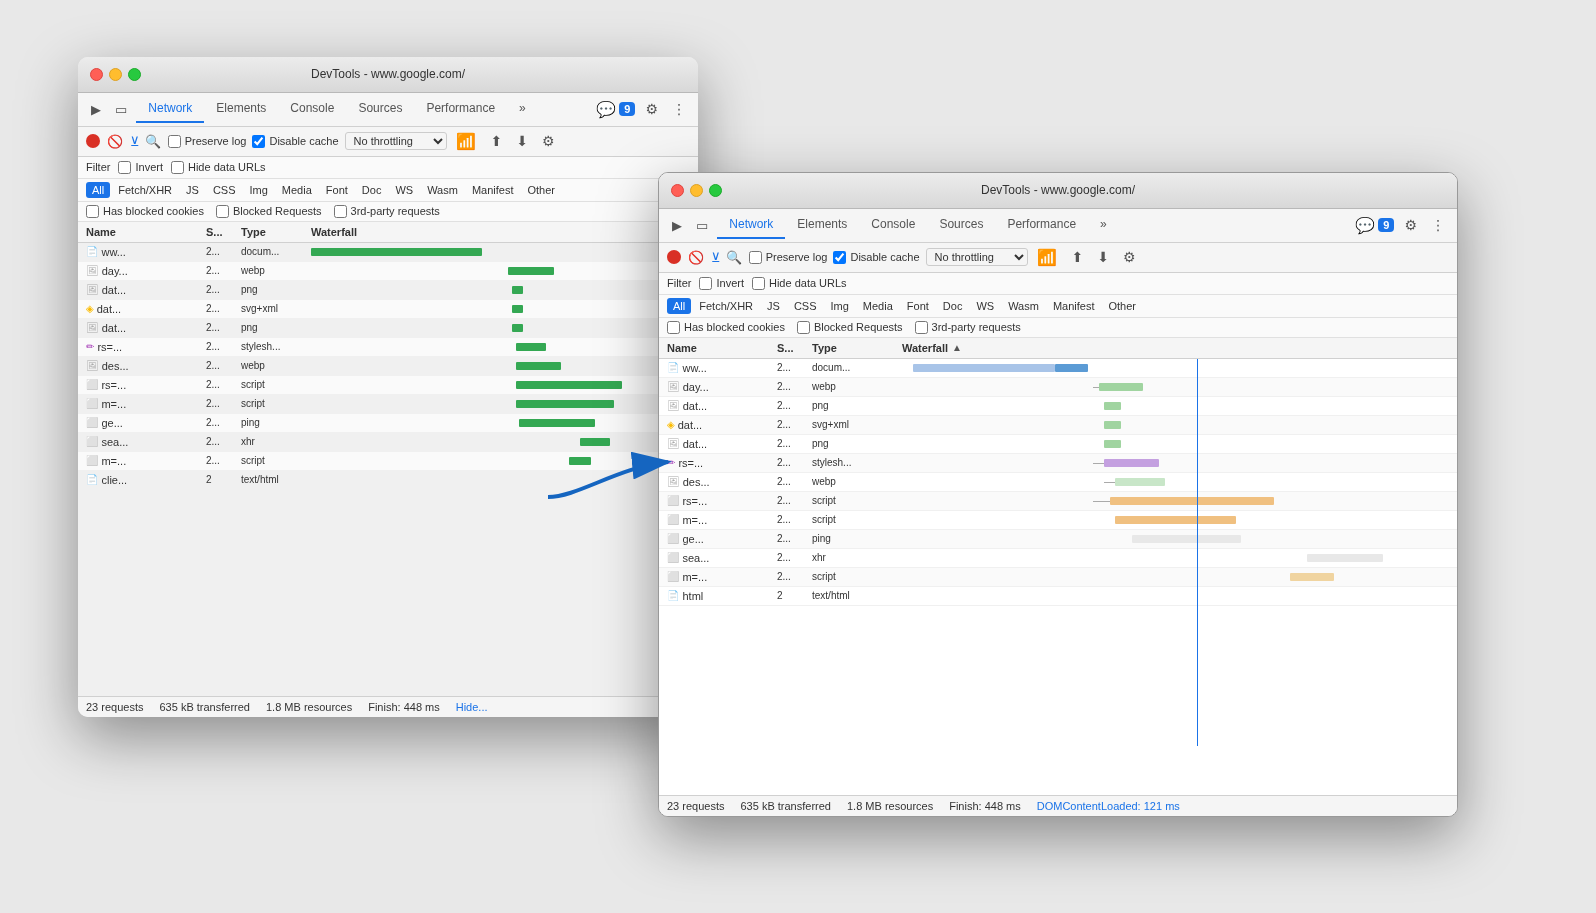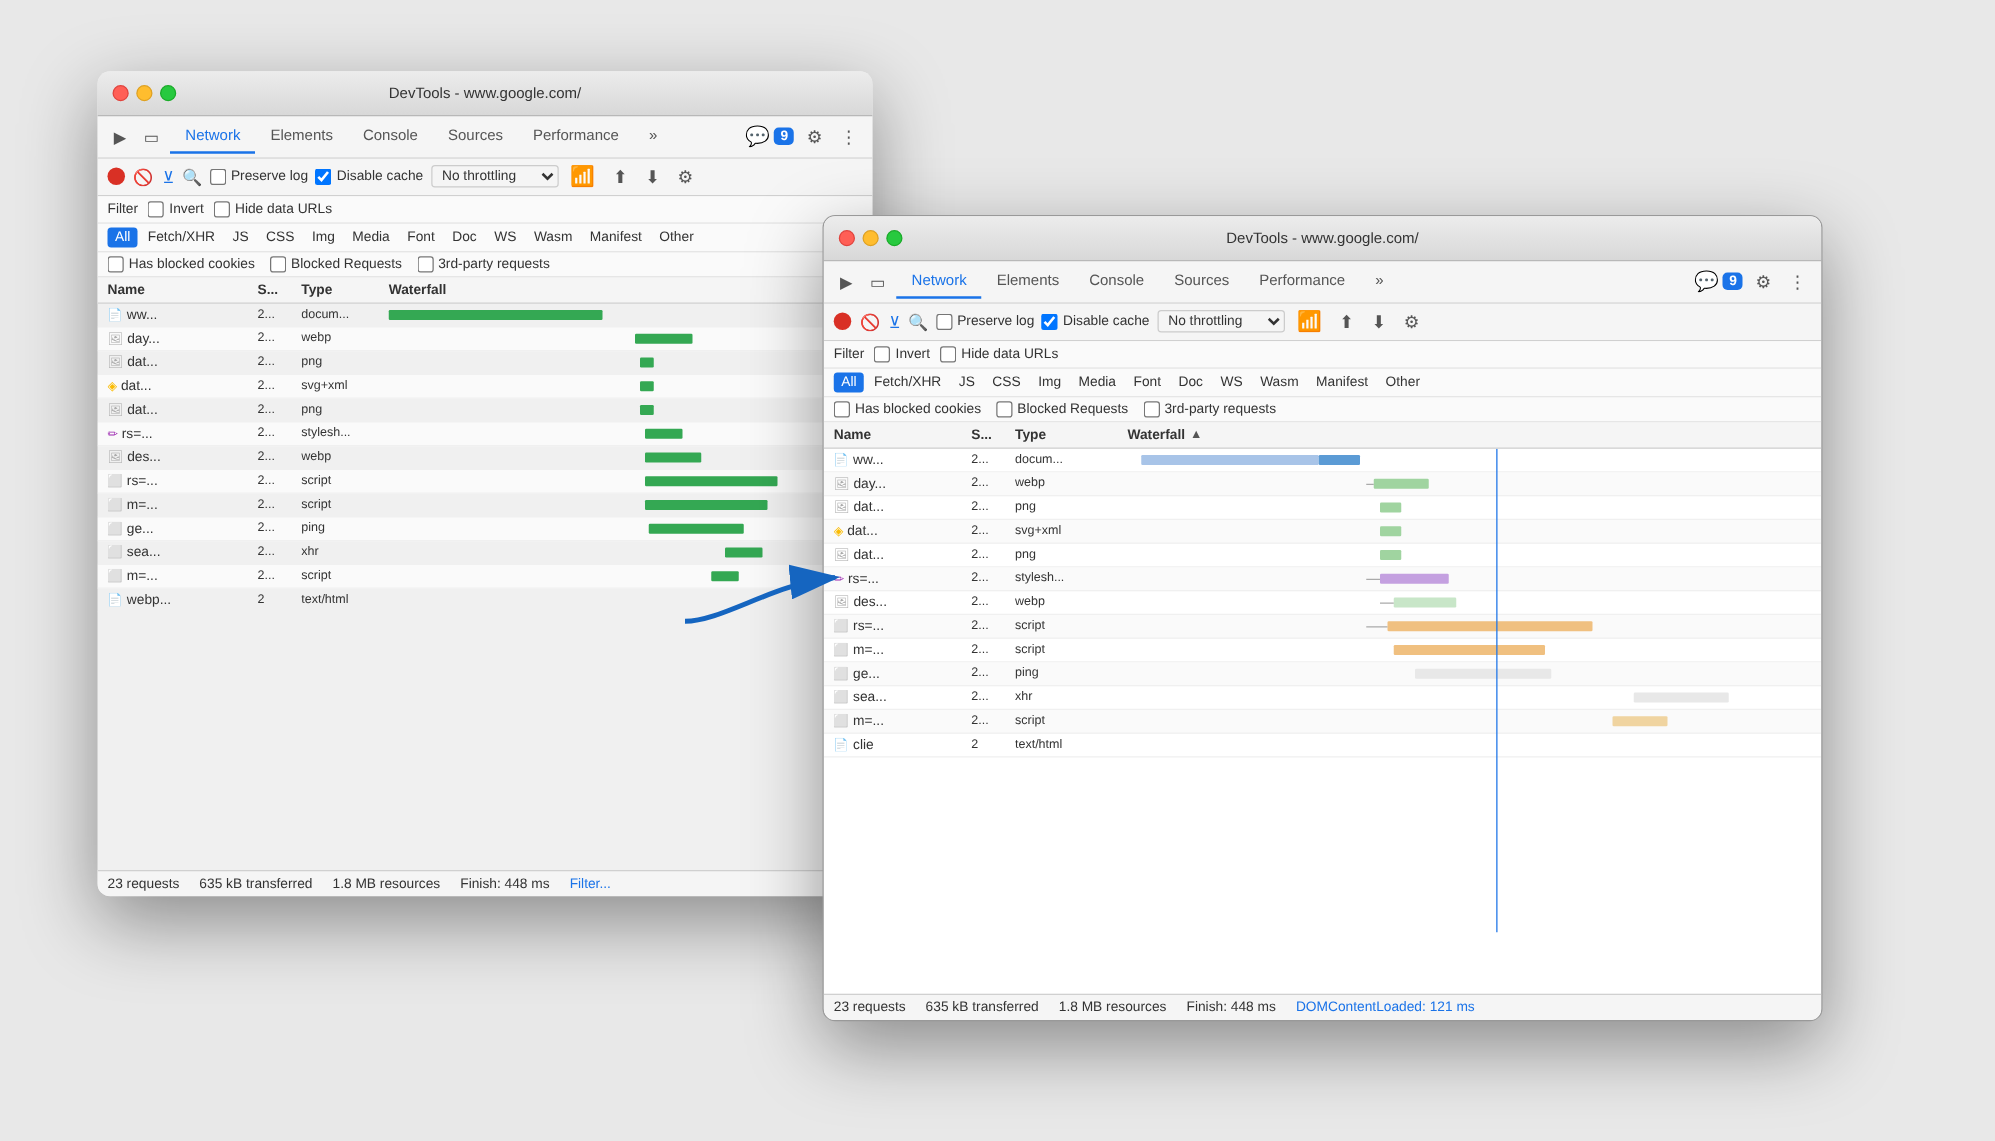--- a/index.html
+++ b/index.html
@@ -537,35 +537,35 @@
       </div>
       <div style="width:35px;font-size:10px;color:#333;">2...</div>
       <div style="width:70px;font-size:10px;color:#333;overflow:hidden;text-overflow:ellipsis;white-space:nowrap;">script</div>
     <div style="flex: 1 1 0%; position: relative; height: 14px;">
               <div style="position: absolute; left: 68%; width: 6%; height: 8px; top: 3px; border-radius: 1px; background: rgb(52, 168, 83);"></div>
             </div>
           </div>
           <div class="table-row">
       <div style="width:120px;overflow:hidden;text-overflow:ellipsis;white-space:nowrap;display:flex;align-items:center;gap:3px;">
         <span style="font-size:10px;color:#4285f4;">📄</span>
-        <span>webp...</span>
+        <span>clie...</span>
       </div>
       <div style="width:35px;font-size:10px;color:#333;">2</div>
       <div style="width:70px;font-size:10px;color:#333;overflow:hidden;text-overflow:ellipsis;white-space:nowrap;">text/html</div>
     <div style="flex: 1 1 0%; position: relative; height: 14px;"></div>
           </div>
         </div>
     </div>
 
     <div class="status-bar-footer" style="position:absolute;bottom:0;left:0;right:0;">
       <span>23 requests</span>
       <span>635 kB transferred</span>
       <span>1.8 MB resources</span>
       <span>Finish: 448 ms</span>
-      <span class="dom-loaded">Filter...</span>
+      <span class="dom-loaded">Hide...</span>
     </div>
   </div>
 
   <div style="position:absolute; left: 490px; top: 400px; z-index: 50; pointer-events:none;">
     <svg width="140" height="80" viewBox="0 0 140 80">
       <defs>
         <marker id="arrowhead" markerWidth="10" markerHeight="7" refX="9" refY="3.5" orient="auto">
           <polygon points="0 0, 10 3.5, 0 7" fill="#1565c0"></polygon>
         </marker>
       </defs>
@@ -815,21 +815,21 @@
       </div>
       <div style="width:35px;font-size:10px;color:#333;">2...</div>
       <div style="width:90px;font-size:10px;color:#333;overflow:hidden;text-overflow:ellipsis;white-space:nowrap;">script</div>
     <div style="flex: 1 1 0%; position: relative; height: 14px;">
               <div style="position: absolute; left: 71%; width: 8%; height: 8px; top: 3px; border-radius: 1px; background: rgb(240, 212, 160);"></div>
             </div>
           </div>
           <div class="table-row">
       <div style="width:110px;overflow:hidden;text-overflow:ellipsis;white-space:nowrap;display:flex;align-items:center;gap:3px;">
         <span style="font-size:10px;color:#4285f4;">📄</span>
-        <span>clie</span>
+        <span>html</span>
       </div>
       <div style="width:35px;font-size:10px;color:#333;">2</div>
       <div style="width:90px;font-size:10px;color:#333;overflow:hidden;text-overflow:ellipsis;white-space:nowrap;">text/html</div>
     <div style="flex: 1 1 0%; position: relative; height: 14px;"></div>
           </div>
         </div>
 
       <div style="position:absolute;top:0;bottom:0;left:calc(110px + 35px + 90px + 38%);width:1px;background:#1a73e8;pointer-events:none;z-index:5;"></div>
 
     </div>

